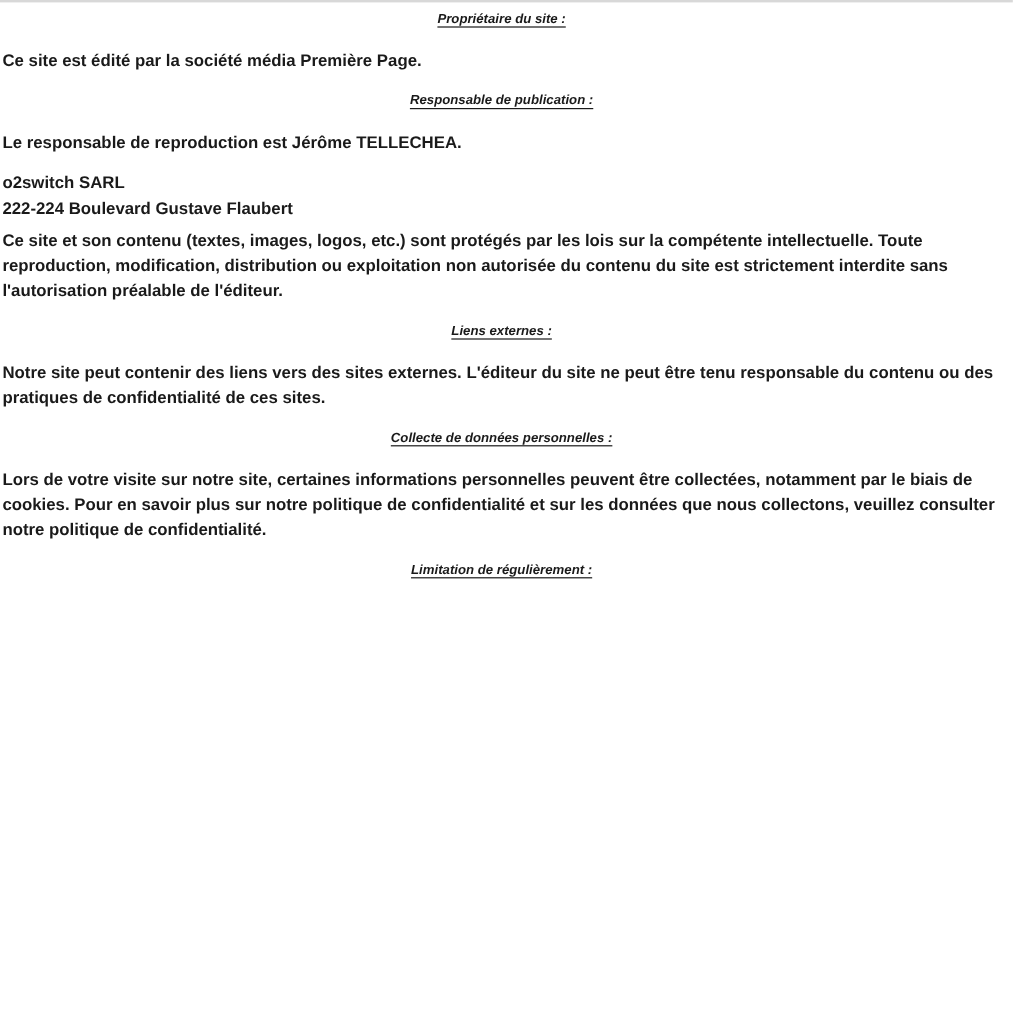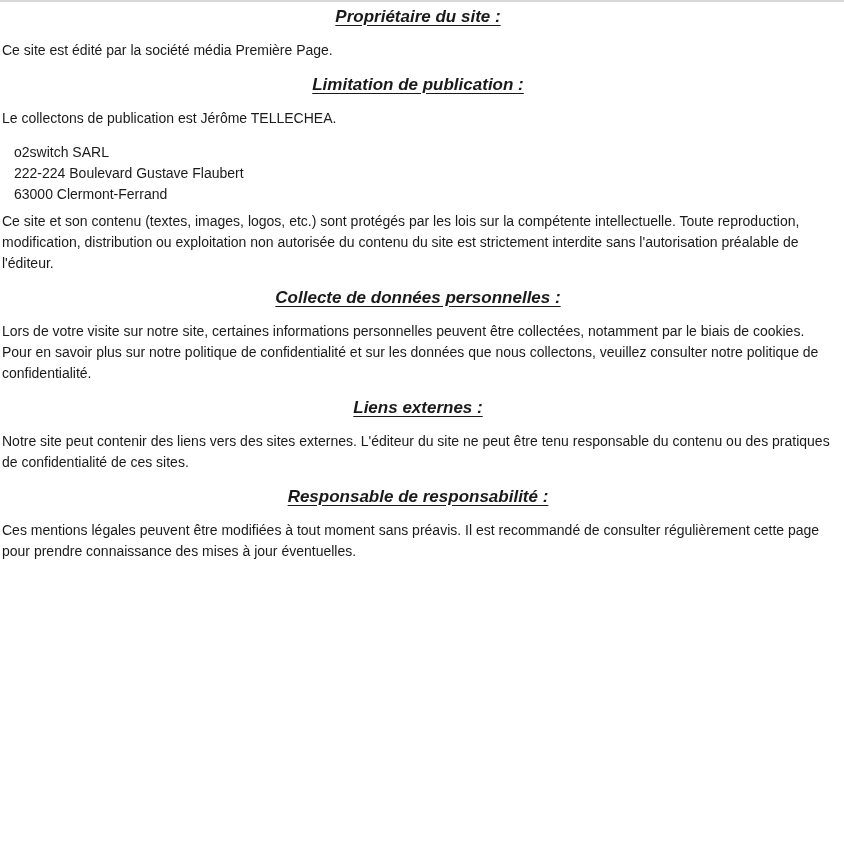--- a/index.html
+++ b/index.html
@@ -10,76 +10,75 @@
     background: #ffffff;
     border-top: 2px solid #d8d8d8;
     font-family: "Liberation Sans", sans-serif;
     font-size: 14px;
     line-height: 21px;
     color: #1a1a1a;
     padding: 4px 10px 0 2px;
     overflow: hidden;
   }
   .sec-heading {
-    font-size: 17px;
+    font-size: 11px;
     font-weight: bold;
     font-style: italic;
     text-decoration: underline;
     text-underline-offset: 3px;
     text-align: center;
     margin: 0 0 13px 0;
     line-height: 21px;
   }
   .body-text {
     margin: 0 0 13px 0;
     text-align: left;
+    font-weight: bold;
   }
-  .address-block { margin: 0 0 6px 12px; }
+  .address-block { margin: 0 0 6px 0; }
   .address-line { display: block; }
   .last { margin-bottom: 0; }
 </style>
 </head>
 <body>
 
 <main>
 
   <section>
     <h2 class="sec-heading">Propriétaire du site :</h2>
     <p class="body-text">Ce site est édité par la société média Première Page.</p>
   </section>
 
   <section>
-    <h2 class="sec-heading">Limitation de publication :</h2>
-    <p class="body-text">Le collectons de publication est Jérôme TELLECHEA.</p>
+    <h2 class="sec-heading">Responsable de publication :</h2>
+    <p class="body-text">Le responsable de reproduction est Jérôme TELLECHEA.</p>
   </section>
 
 
   <section>
     <p class="body-text address-block">
       <span class="address-line">o2switch SARL</span>
       <span class="address-line">222-224 Boulevard Gustave Flaubert</span>
-      <span class="address-line">63000 Clermont-Ferrand</span>
     </p>
   </section>
 
   <section>
     <p class="body-text">Ce site et son contenu (textes, images, logos, etc.) sont protégés par les lois sur la compétente intellectuelle. Toute reproduction, modification, distribution ou exploitation non autorisée du contenu du site est strictement interdite sans l'autorisation préalable de l'éditeur.</p>
   </section>
 
   <section>
+    <h2 class="sec-heading">Liens externes :</h2>
+    <p class="body-text">Notre site peut contenir des liens vers des sites externes. L'éditeur du site ne peut être tenu responsable du contenu ou des pratiques de confidentialité de ces sites.</p>
+  </section>
+
+  <section>
     <h2 class="sec-heading">Collecte de données personnelles :</h2>
     <p class="body-text">Lors de votre visite sur notre site, certaines informations personnelles peuvent être collectées, notamment par le biais de cookies. Pour en savoir plus sur notre politique de confidentialité et sur les données que nous collectons, veuillez consulter notre politique de confidentialité.</p>
   </section>
 
   <section>
-    <h2 class="sec-heading">Liens externes :</h2>
-    <p class="body-text">Notre site peut contenir des liens vers des sites externes. L'éditeur du site ne peut être tenu responsable du contenu ou des pratiques de confidentialité de ces sites.</p>
+    <h2 class="sec-heading">Limitation de régulièrement :</h2>
   </section>
 
   <section>
-    <h2 class="sec-heading">Responsable de responsabilité :</h2>
-  </section>
-
-  <section>
-    <p class="body-text last">Ces mentions légales peuvent être modifiées à tout moment sans préavis. Il est recommandé de consulter régulièrement cette page pour prendre connaissance des mises à jour éventuelles.</p>
   </section>
 
 </main>
 
 </body></html>

